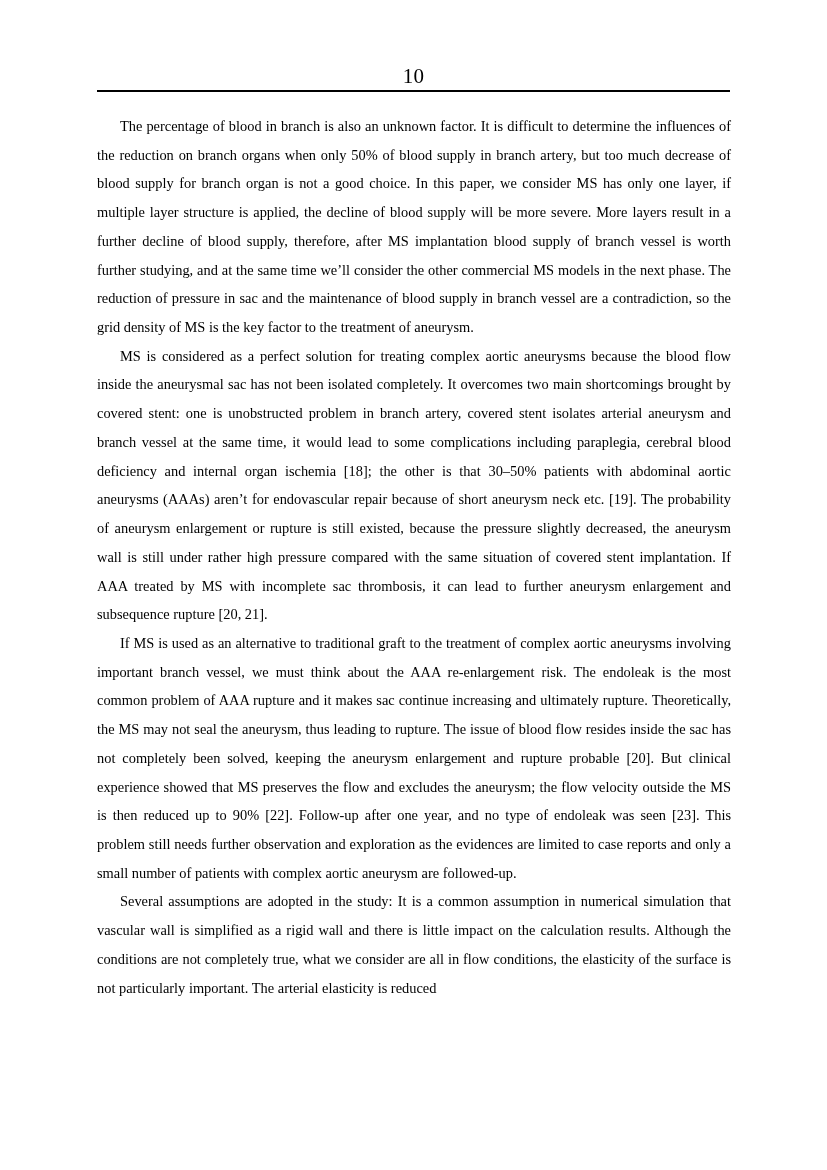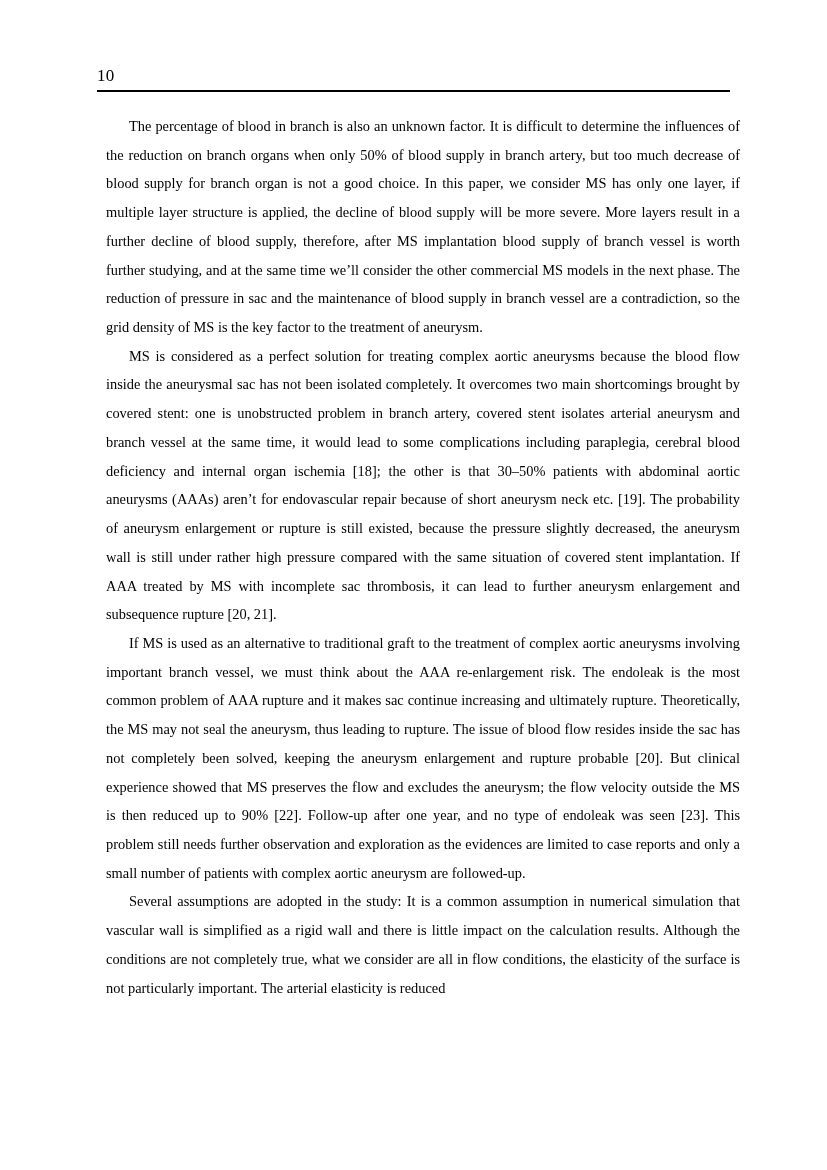--- a/index.html
+++ b/index.html
@@ -23,39 +23,38 @@
   }
   
   .header {
     position: absolute;
     left: 97px;
     top: 66px;
     width: 633px;
   }
   .header-number {
     display: block;
-    text-align: left;
-    font-size: 17px;
+    text-align: center;
+    font-size: 21px;
     line-height: 20px;
     letter-spacing: 0.2px;
   }
   .header-rule {
     display: block;
     width: 100%;
     height: 1.6px;
     background: #000000;
     margin-top: 4px;
   }
   
   .body-text {
     position: absolute;
     left: 97px;
     top: 112px;
     width: 634px;
-    margin-left: 9px;
   }
   .para {
     margin: 0;
     text-align: justify;
     text-justify: inter-word;
     font-size: 14.4px;
     line-height: 28.72px;
     text-indent: 23px;
     hyphens: none;
     word-spacing: 0px;

